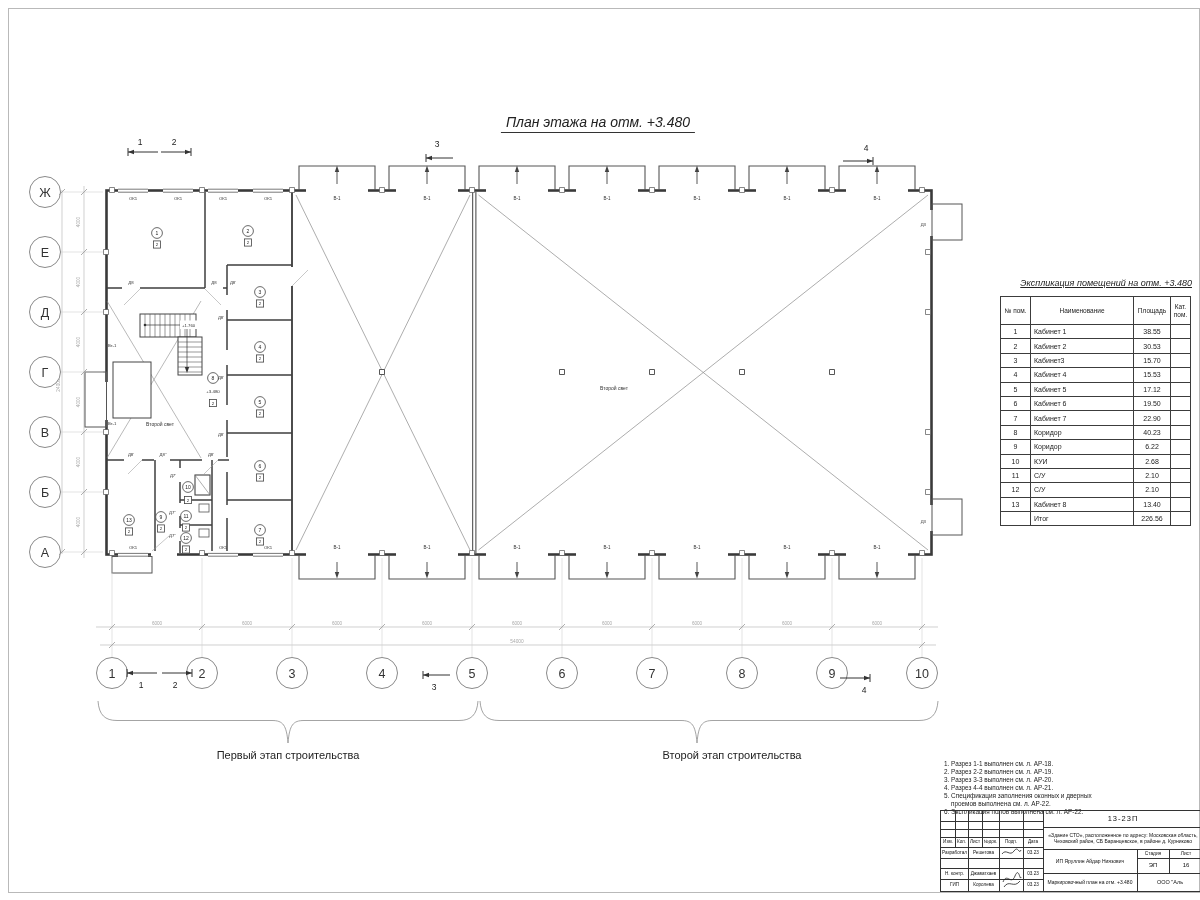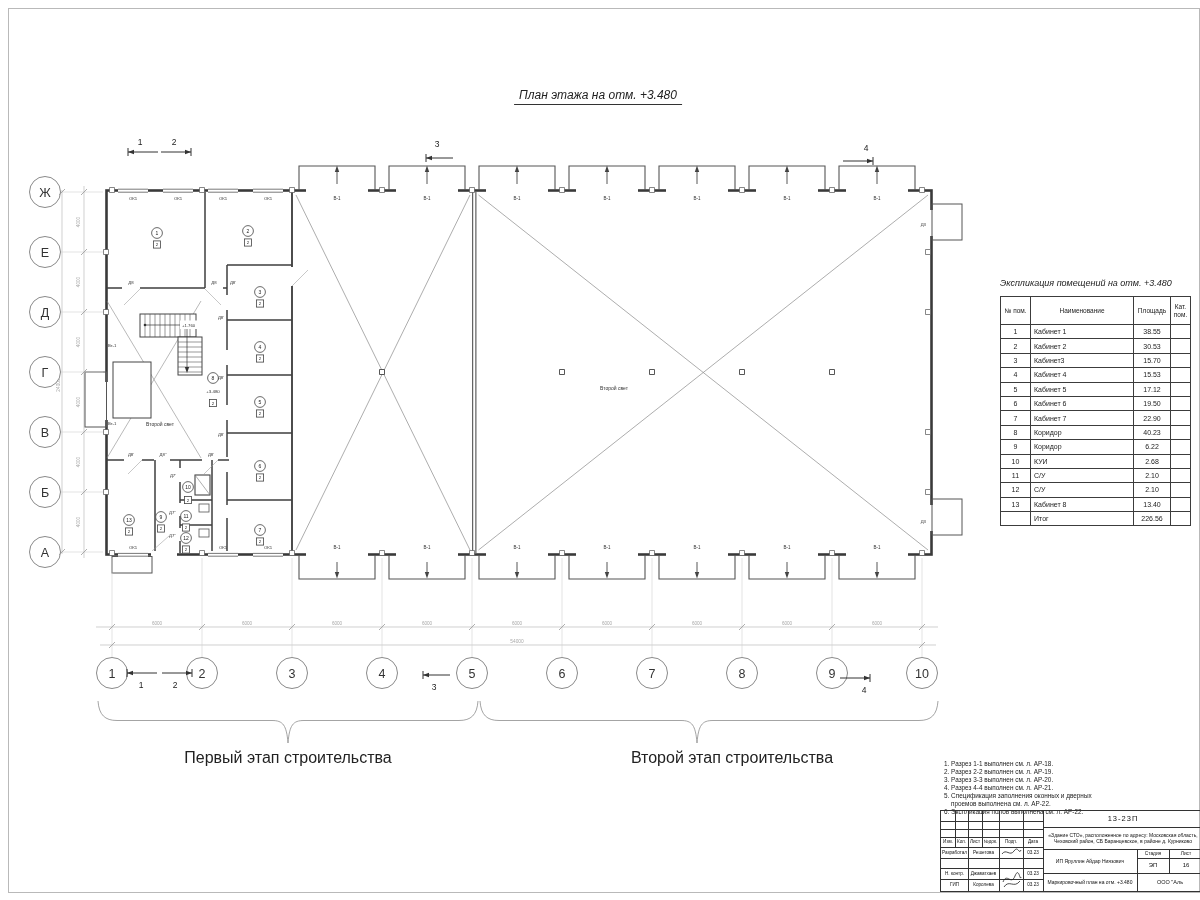--- a/index.html
+++ b/index.html
@@ -1,25 +1,25 @@
 <!DOCTYPE html>
 <html><head>
 <meta charset="utf-8">
 <style>
   html,body{margin:0;padding:0;}
   .page{position:relative;width:1200px;height:900px;background:#fff;overflow:hidden;
         font-family:"Liberation Sans",sans-serif;color:#222;}
   .abs{position:absolute;}
   svg text{font-family:"Liberation Sans",sans-serif;}
-  .drawing-title{left:598px;top:88px;transform:translateX(-50%);font-size:12px;font-style:italic;
+  .drawing-title{left:598px;top:114px;transform:translateX(-50%);font-size:14px;font-style:italic;
         border-bottom:1px solid #333;padding:0 5px 2px;white-space:nowrap;}
-  .stage-label{top:749px;transform:translateX(-50%);font-size:16px;white-space:nowrap;}
+  .stage-label{top:749px;transform:translateX(-50%);font-size:11px;white-space:nowrap;}
   
   .schedule-wrap{left:1000px;top:278px;width:192px;}
-  .schedule-title{font-size:9px;font-style:italic;text-align:left;white-space:nowrap;margin-bottom:8px;}
+  .schedule-title{font-size:9px;font-style:italic;text-decoration:underline;text-align:right;white-space:nowrap;margin-bottom:8px;}
   table.schedule{border-collapse:collapse;table-layout:fixed;width:190px;}
   .schedule th,.schedule td{border:1px solid #3c3c3c;padding:0;overflow:hidden;font-weight:normal;}
   .schedule th{height:27px;font-size:6.5px;text-align:center;line-height:1.1;}
   .schedule td{height:13.4px;font-size:7px;}
   .c-num{text-align:center;}
   .c-name{text-align:left;padding-left:3px !important;}
   .c-area{text-align:center;}
   
   .notes{left:944px;top:760px;width:154px;font-size:6.4px;line-height:1.25;}
   .note-line{text-indent:-7px;padding-left:7px;}

